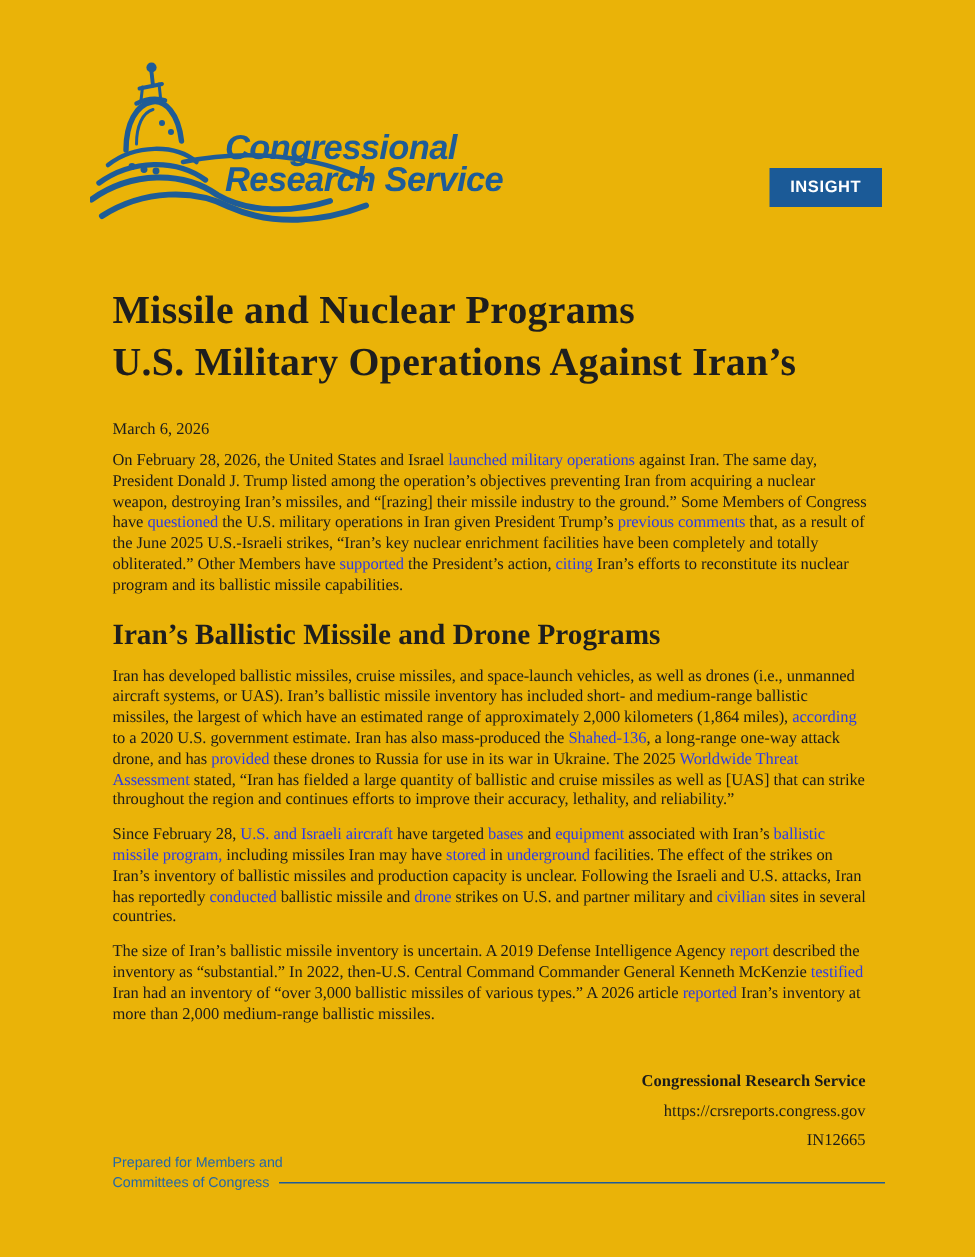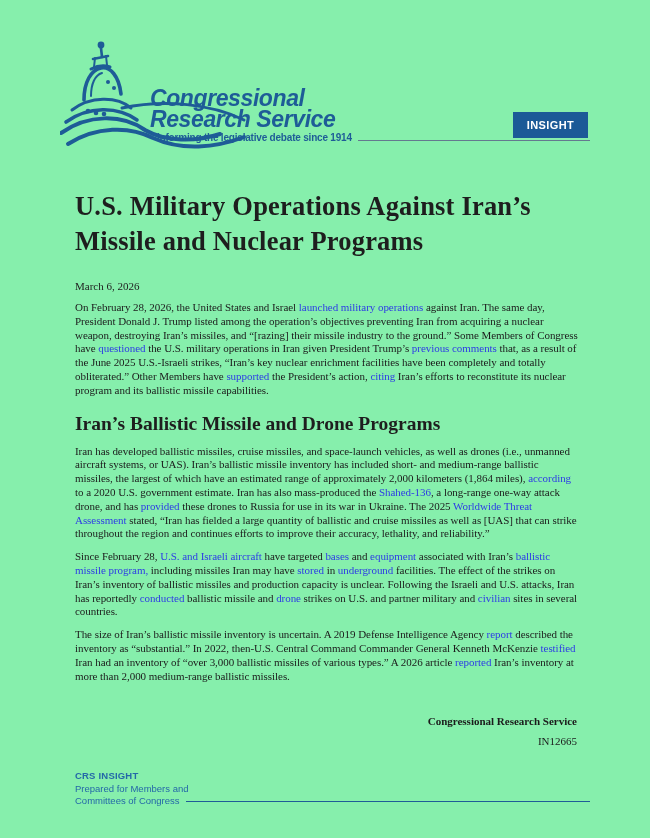--- a/index.html
+++ b/index.html
@@ -1,20 +1,20 @@
 <!DOCTYPE html>
 <html><head>
 <meta charset="utf-8">
 <style>
   html,body{margin:0;padding:0;background:#e8e8e8;}
   .page{
     position:relative;
     width:650px;height:838px;
     margin:0 auto;
-    background:#86efac;
+    background:#eab308;
     font-family:"Liberation Serif", serif;
     color:#1b1b1b;
     overflow:hidden;
   }
   
   .dome-svg{position:absolute;left:60px;top:38px;width:188px;height:118px;}
   .logo-org{
     position:absolute;left:150px;top:88px;
     font-family:"Liberation Sans", sans-serif;
     font-style:italic;font-weight:bold;
@@ -101,51 +101,47 @@
       <path d="M8,106 C36,88 70,88 93,100 C122,113 155,110 184,99" stroke-width="4"></path>
       <path d="M62,70 C105,61 152,66 184,82" stroke-width="3"></path>
     </g>
   </svg>
 
   <div class="logo-org">
     <div>Congressional</div>
     <div>Research Service</div>
   </div>
 
-  <div class="tagline-row">
-    <span class="tagline">Informing the legislative debate since 1914</span>
-    <span class="tagline-rule"></span>
-  </div>
 
   <div class="insight-badge">INSIGHT</div>
 
   <div class="content">
     <div class="doc-title">
+      <div>Missile and Nuclear Programs</div>
       <div>U.S. Military Operations Against Iran’s</div>
-      <div>Missile and Nuclear Programs</div>
     </div>
 
     <div class="doc-date">March 6, 2026</div>
 
     <p><span>On February 28, 2026, the United States and Israel </span><a class="doc-link">launched military operations</a><span> against Iran. The same day, President Donald J. Trump listed among the operation’s objectives preventing Iran from acquiring a nuclear weapon, destroying Iran’s missiles, and “[razing] their missile industry to the ground.” Some Members of Congress have </span><a class="doc-link">questioned</a><span> the U.S. military operations in Iran given President Trump’s </span><a class="doc-link">previous comments</a><span> that, as a result of the June 2025 U.S.-Israeli strikes, “Iran’s key nuclear enrichment facilities have been completely and totally obliterated.” Other Members have </span><a class="doc-link">supported</a><span> the President’s action, </span><a class="doc-link">citing</a><span> Iran’s efforts to reconstitute its nuclear program and its ballistic missile capabilities.</span></p>
 
     <div class="section-heading">Iran’s Ballistic Missile and Drone Programs</div>
 
     <p><span>Iran has developed ballistic missiles, cruise missiles, and space-launch vehicles, as well as drones (i.e., unmanned aircraft systems, or UAS). Iran’s ballistic missile inventory has included short- and medium-range ballistic missiles, the largest of which have an estimated range of approximately 2,000 kilometers (1,864 miles), </span><a class="doc-link">according</a><span> to a 2020 U.S. government estimate. Iran has also mass-produced the </span><a class="doc-link">Shahed-136</a><span>, a long-range one-way attack drone, and has </span><a class="doc-link">provided</a><span> these drones to Russia for use in its war in Ukraine. The 2025 </span><a class="doc-link">Worldwide Threat Assessment</a><span> stated, “Iran has fielded a large quantity of ballistic and cruise missiles as well as [UAS] that can strike throughout the region and continues efforts to improve their accuracy, lethality, and reliability.”</span></p>
     <p><span>Since February 28, </span><a class="doc-link">U.S. and Israeli aircraft</a><span> have targeted </span><a class="doc-link">bases</a><span> and </span><a class="doc-link">equipment</a><span> associated with Iran’s </span><a class="doc-link">ballistic missile program,</a><span> including missiles Iran may have </span><a class="doc-link">stored</a><span> in </span><a class="doc-link">underground</a><span> facilities. The effect of the strikes on Iran’s inventory of ballistic missiles and production capacity is unclear. Following the Israeli and U.S. attacks, Iran has reportedly </span><a class="doc-link">conducted</a><span> ballistic missile and </span><a class="doc-link">drone</a><span> strikes on U.S. and partner military and </span><a class="doc-link">civilian</a><span> sites in several countries.</span></p>
     <p><span>The size of Iran’s ballistic missile inventory is uncertain. A 2019 Defense Intelligence Agency </span><a class="doc-link">report</a><span> described the inventory as “substantial.” In 2022, then-U.S. Central Command Commander General Kenneth McKenzie </span><a class="doc-link">testified</a><span> Iran had an inventory of “over 3,000 ballistic missiles of various types.” A 2026 article </span><a class="doc-link">reported</a><span> Iran’s inventory at more than 2,000 medium-range ballistic missiles.</span></p>
   </div>
 
   <div class="footer-right">
     <div class="org">Congressional Research Service</div>
+    <div>https://crsreports.congress.gov</div>
     <div>IN12665</div>
   </div>
 
   <div class="footer-left">
-    <div class="crs-insight">CRS INSIGHT</div>
     <div>Prepared for Members and</div>
     <div class="rule-row">
       <span class="label">Committees of Congress</span>
       <span class="footer-rule"></span>
     </div>
   </div>
 
 </div>
 
 </body></html>

